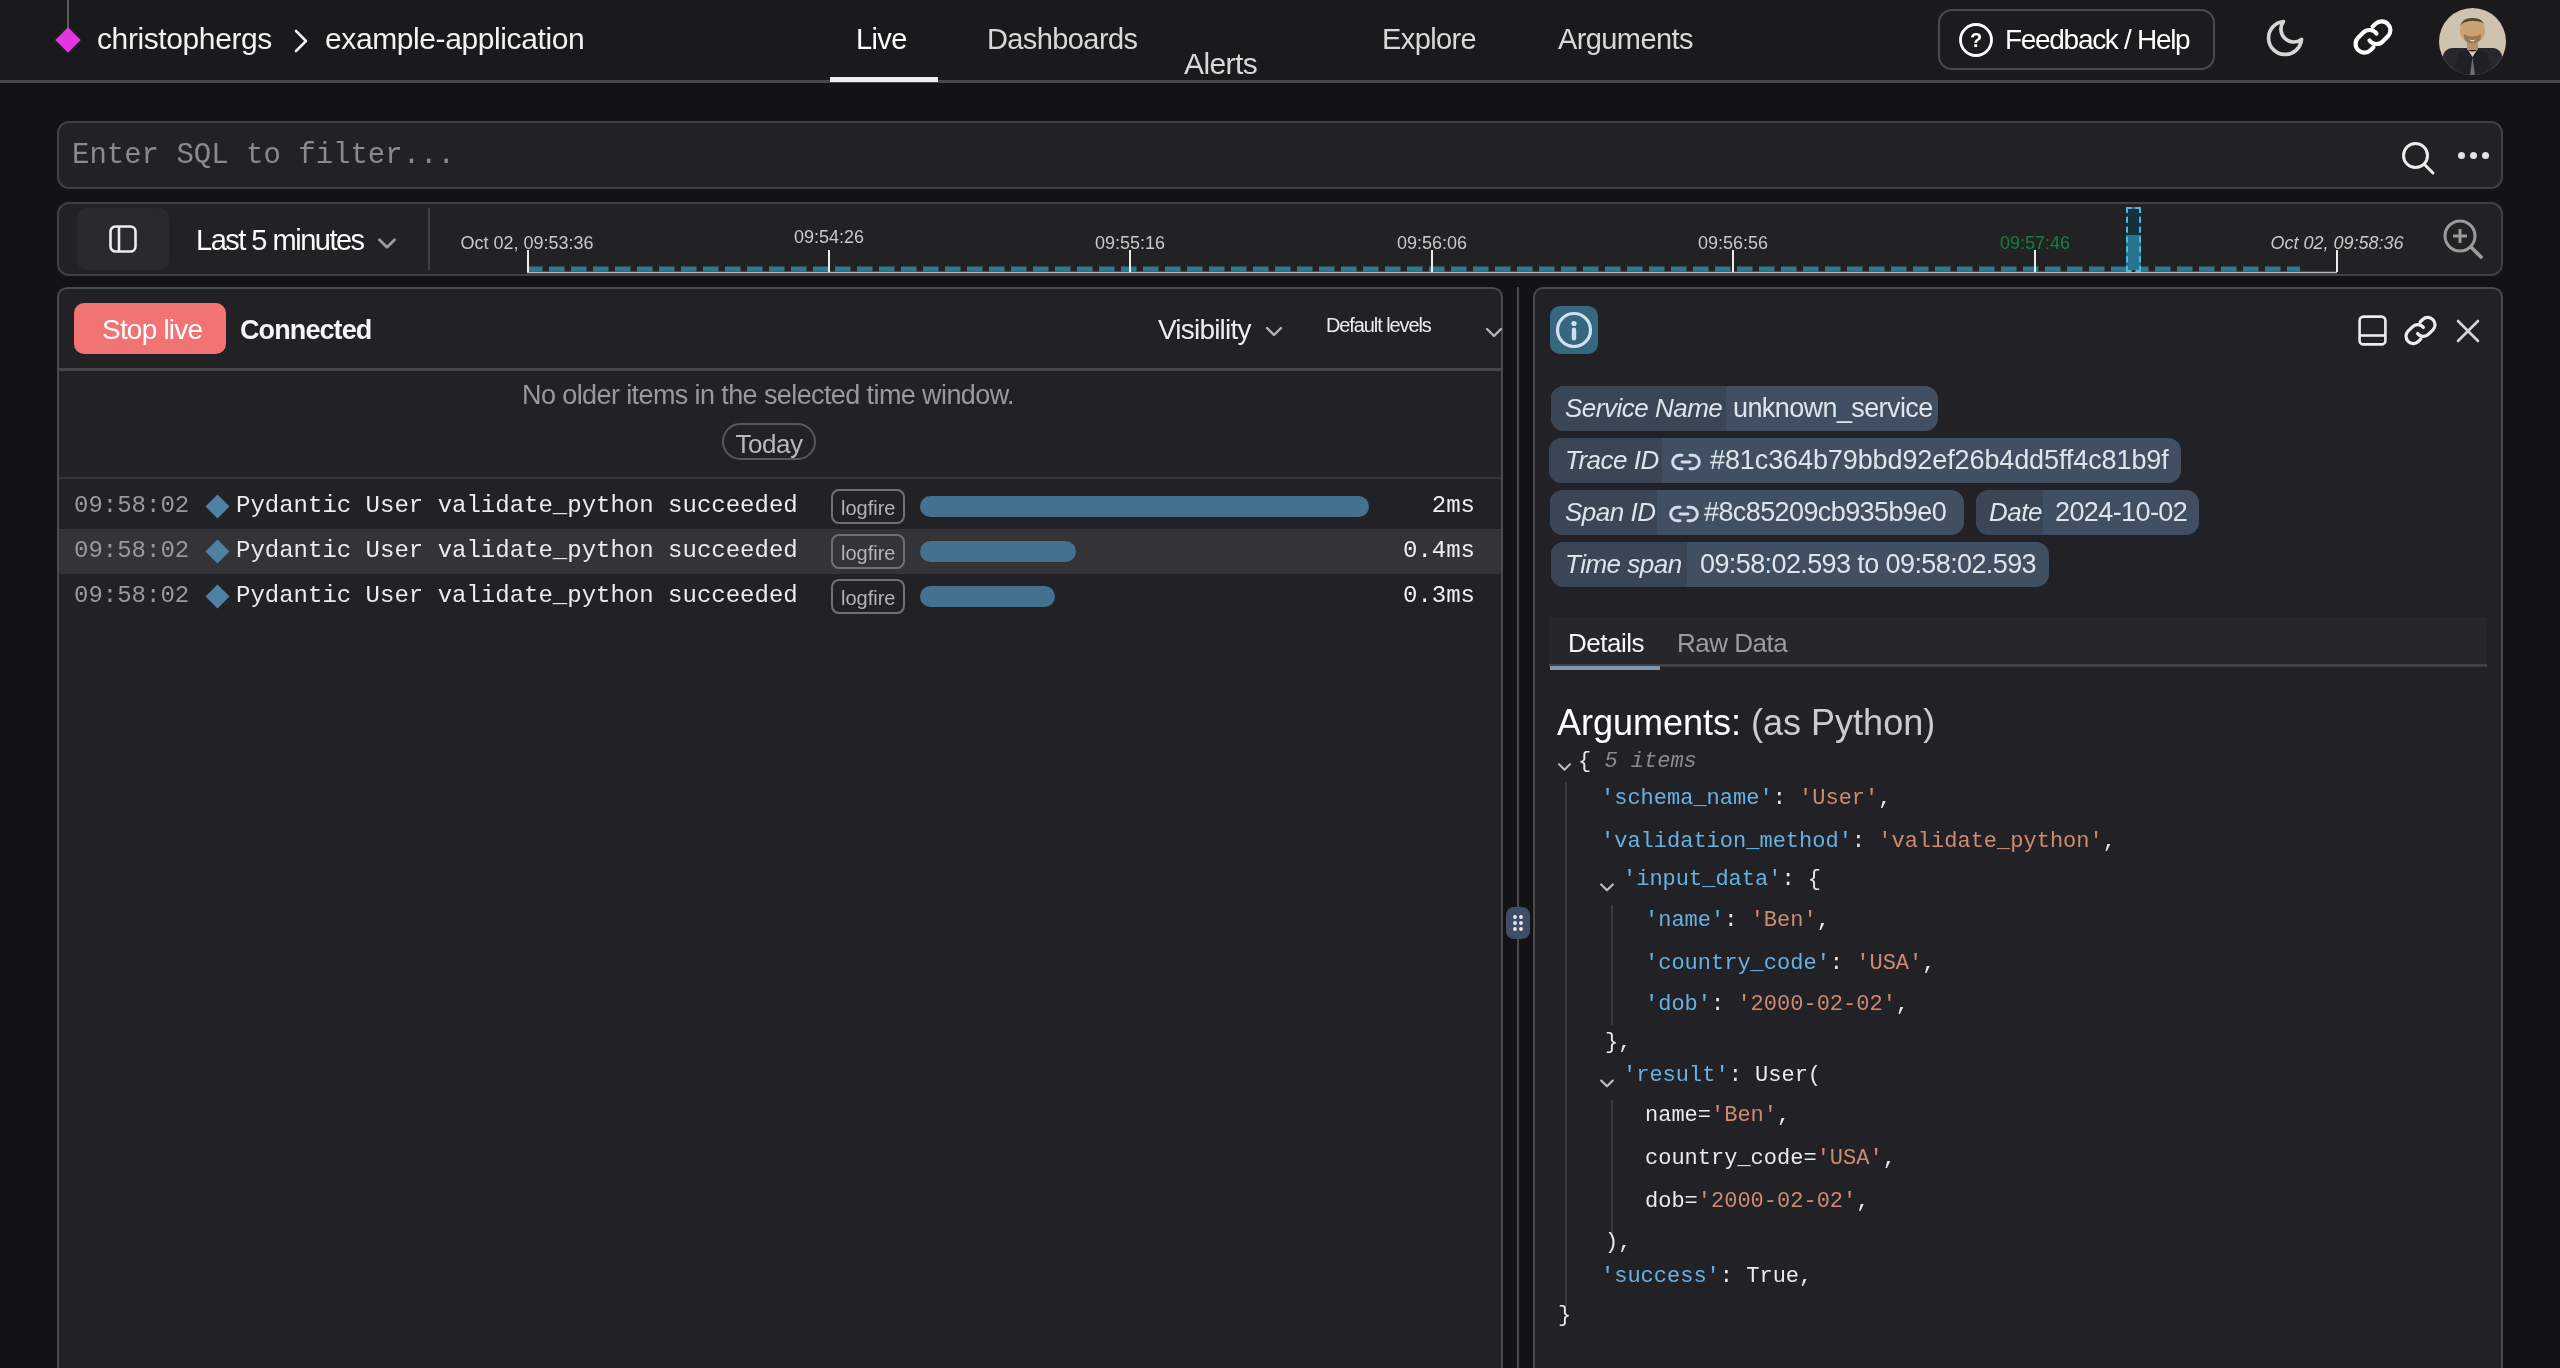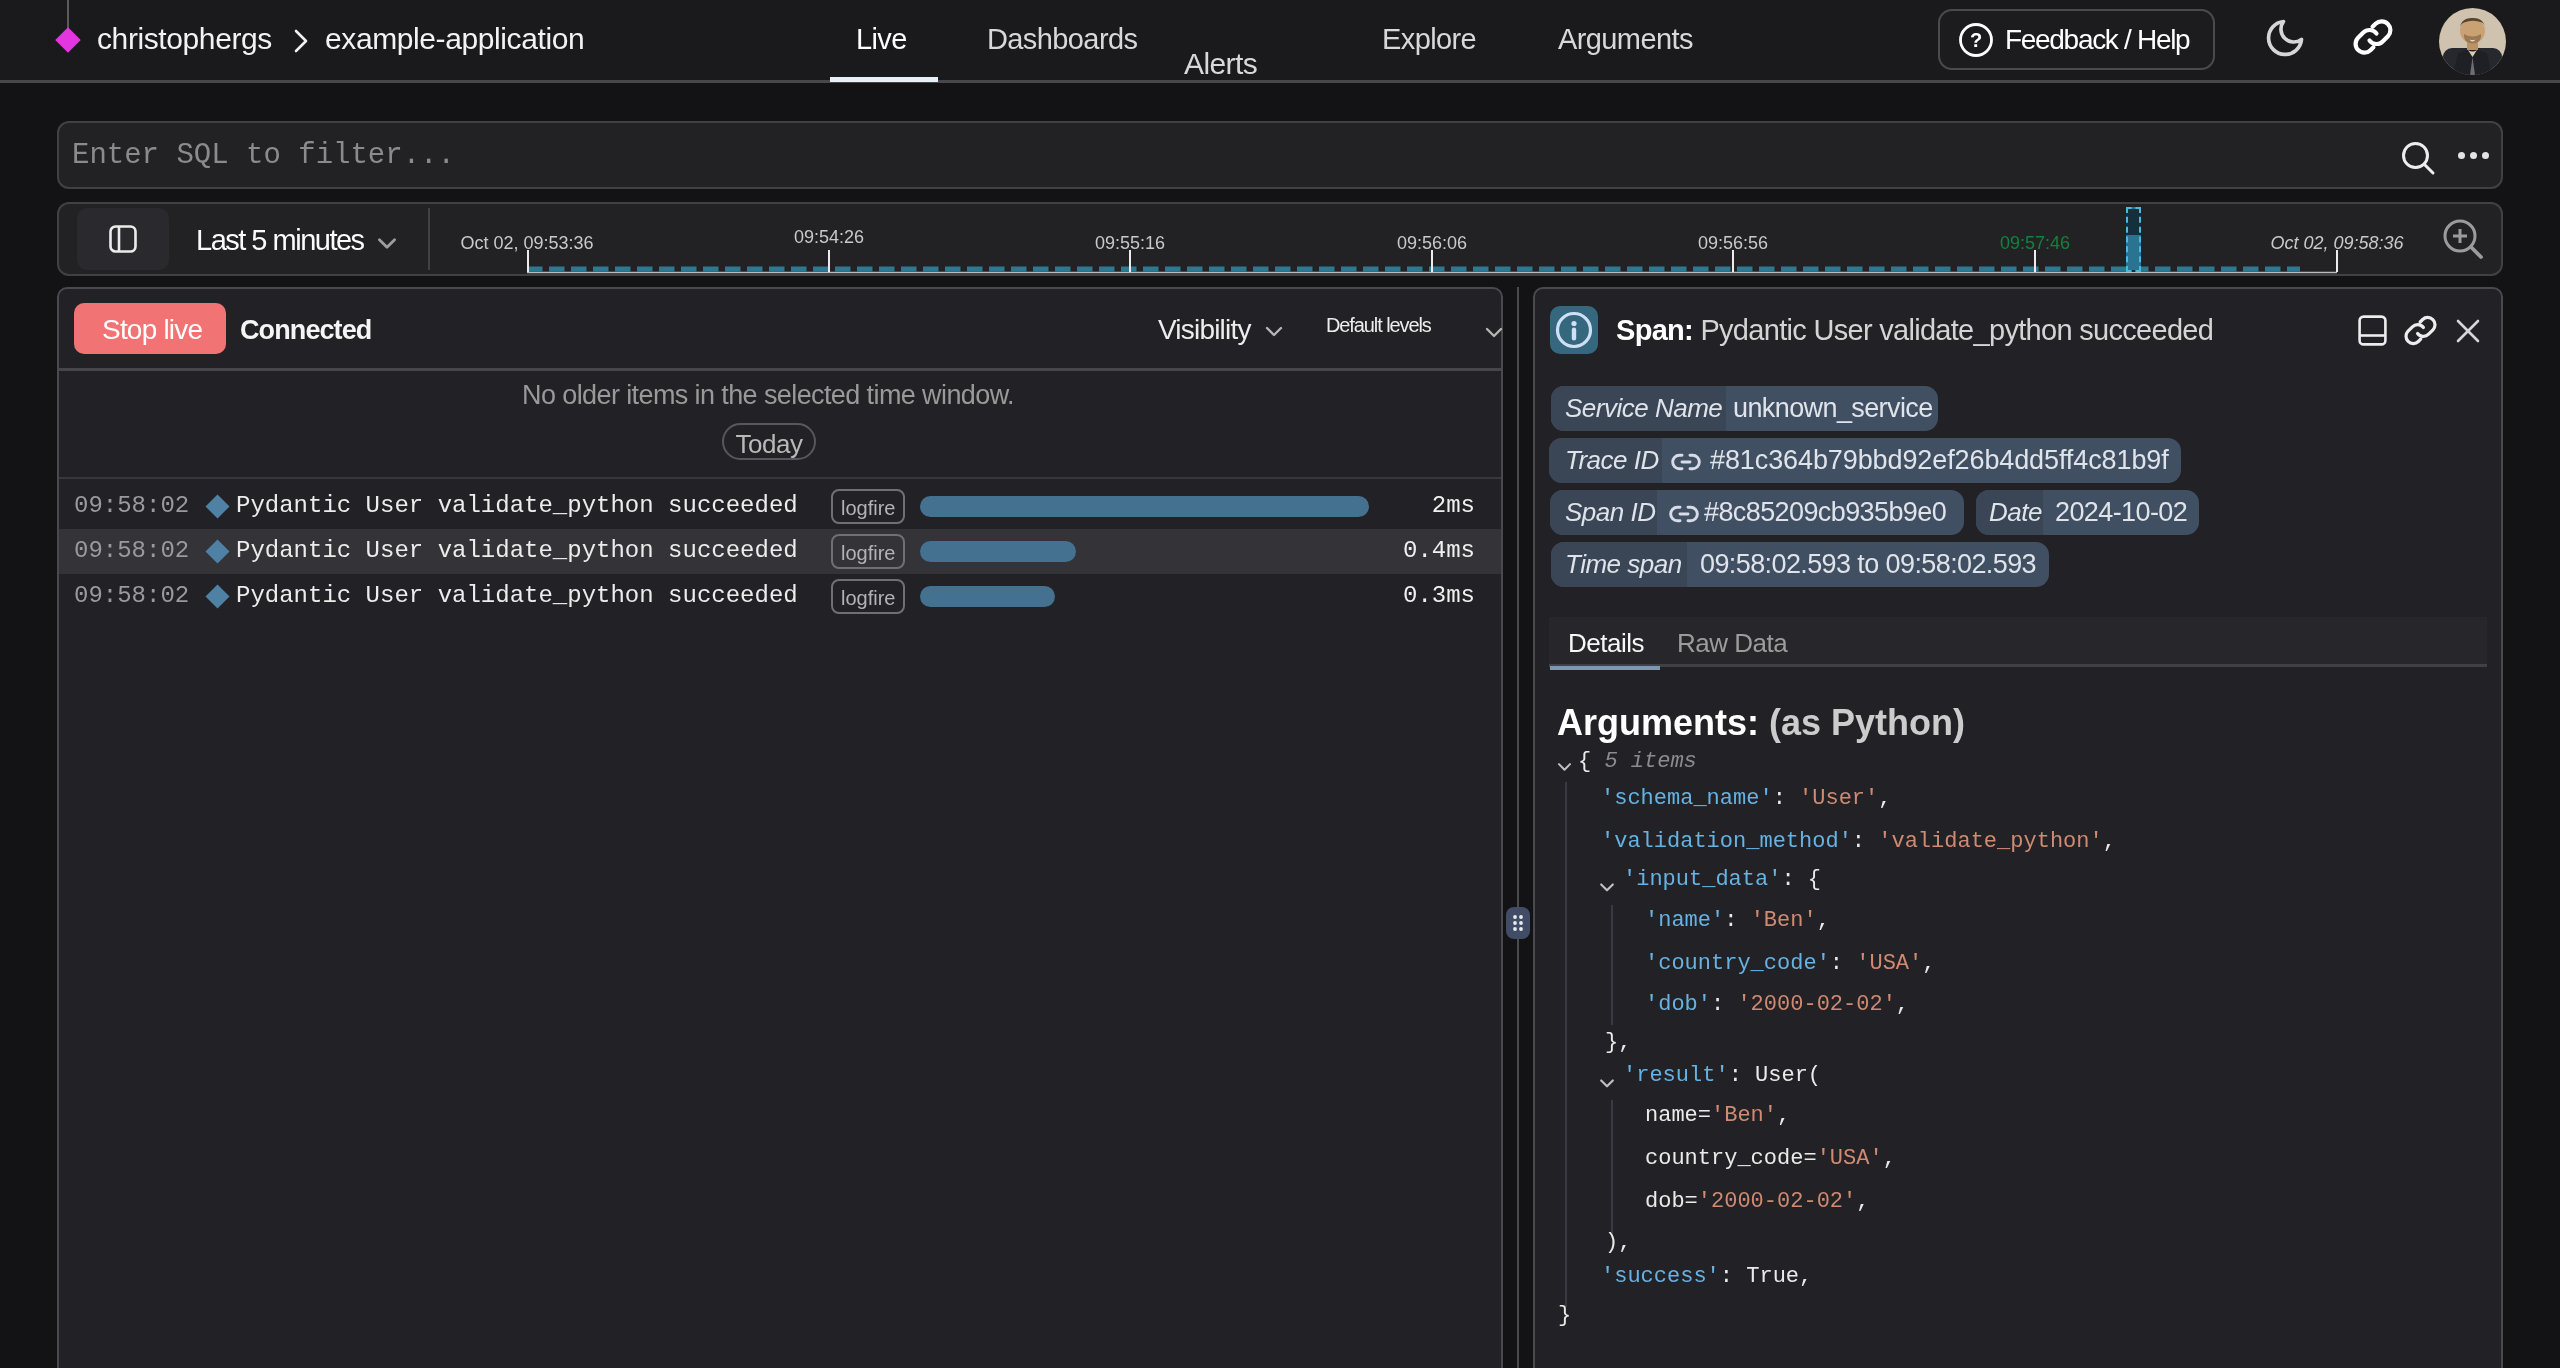--- a/index.html
+++ b/index.html
@@ -184,21 +184,20 @@
   </svg>
 
   <div class="abs" style="left:1533px;top:287px;width:970px;height:1085px;background:#222226;border:2px solid #4a4a4e;border-radius:10px 10px 0 0;"></div>
 
   <div class="abs" style="left:1550px;top:306px;width:48px;height:48px;background:#35687f;border-radius:10px;"></div>
   <svg class="abs" style="left:1550px;top:306px;" width="48" height="48" viewBox="0 0 48 48">
     <circle cx="24" cy="24" r="16.5" fill="none" stroke="#cfe0f5" stroke-width="3.2"></circle>
     <circle cx="24" cy="17.5" r="2.6" fill="#cfe0f5"></circle>
     <rect x="21.8" y="21.5" width="4.4" height="13" rx="2.2" fill="#cfe0f5"></rect>
   </svg>
-  <div class="abs" style="left:1616px;top:314px;font-size:29px;letter-spacing:-0.7px;color:#ffffff;"><b>Span:</b> <span style="color:#d4d4d4;">Pydantic User validate_python succeeded</span></div>
 
   <svg class="abs" style="left:2358px;top:315px;" width="29" height="31" viewBox="0 0 29 31">
     <rect x="1.6" y="1.6" width="25.8" height="27.8" rx="4" fill="none" stroke="#ededed" stroke-width="2.6"></rect>
     <line x1="1.6" y1="20.5" x2="27.4" y2="20.5" stroke="#ededed" stroke-width="2.6"></line>
   </svg>
   <svg class="abs" style="left:2403px;top:313px;" width="35" height="35" viewBox="0 0 24 24">
     <path d="M10 14a5 5 0 0 0 7.54.54l3-3a5 5 0 0 0-7.07-7.07l-1.72 1.71" fill="none" stroke="#ededed" stroke-width="2.2" stroke-linecap="round" stroke-linejoin="round"></path>
     <path d="M14 10a5 5 0 0 0-7.54-.54l-3 3a5 5 0 0 0 7.07 7.07l1.71-1.71" fill="none" stroke="#ededed" stroke-width="2.2" stroke-linecap="round" stroke-linejoin="round"></path>
   </svg>
   <svg class="abs" style="left:2456px;top:319px;" width="24" height="24" viewBox="0 0 24 24">
@@ -238,21 +237,21 @@
   <div class="abs" style="left:1551px;top:542px;width:498px;height:45px;background:#414f63;border-radius:13px;"></div>
   <div class="abs" style="left:1551px;top:542px;width:136px;height:45px;background:#3a4556;border-radius:13px 0 0 13px;"></div>
   <div class="abs" style="left:1565px;top:549px;font-size:26px;letter-spacing:-0.5px;font-style:italic;color:#dfe3ea;">Time span</div>
   <div class="abs" style="left:1700px;top:549px;font-size:27px;letter-spacing:-0.6px;color:#dfe3ea;">09:58:02.593 to 09:58:02.593</div>
 
   <div class="abs" style="left:1549px;top:617px;width:938px;height:50px;background:#27272b;border-bottom:3px solid #414145;"></div>
   <div class="abs" style="left:1568px;top:628px;font-size:26px;letter-spacing:-0.5px;color:#f7f7f7;">Details</div>
   <div class="abs" style="left:1677px;top:628px;font-size:26px;letter-spacing:-0.5px;color:#9c9c9c;">Raw Data</div>
   <div class="abs" style="left:1550px;top:666px;width:110px;height:4px;background:#7e97b2;"></div>
 
-  <div class="abs" style="left:1557px;top:702px;font-size:36px;font-weight:700;color:#ffffff;">Arguments: <span style="color:#cccccc;">(as Python)</span></div>
+  <div class="abs" style="left:1557px;top:702px;font-size:36px;font-weight:400;color:#ffffff;">Arguments: <span style="color:#cccccc;">(as Python)</span></div>
 
   <div class="abs" style="left:1565px;top:782px;width:2px;height:525px;background:#3a3a40;"></div>
   <div class="abs" style="left:1611px;top:905px;width:2px;height:120px;background:#3a3a40;"></div>
   <div class="abs" style="left:1611px;top:1100px;width:2px;height:138px;background:#3a3a40;"></div>
   <svg class="abs" style="left:1555px;top:757px;" width="19" height="19" viewBox="0 0 24 24">
       <path d="M5 9l7 7 7-7" fill="none" stroke="#c0c0c4" stroke-width="2.6" stroke-linecap="round" stroke-linejoin="round"></path>
     </svg>
   <div class="abs mono cl" style="left:1578px;top:747px;"><w>{</w>&nbsp;<it>5 items</it></div>
   <div class="abs mono cl" style="left:1601px;top:784px;"><k>'schema_name'</k><w>:</w> <v>'User'</v><w>,</w></div>
   <div class="abs mono cl" style="left:1601px;top:827px;"><k>'validation_method'</k><w>:</w> <v>'validate_python'</v><w>,</w></div>

